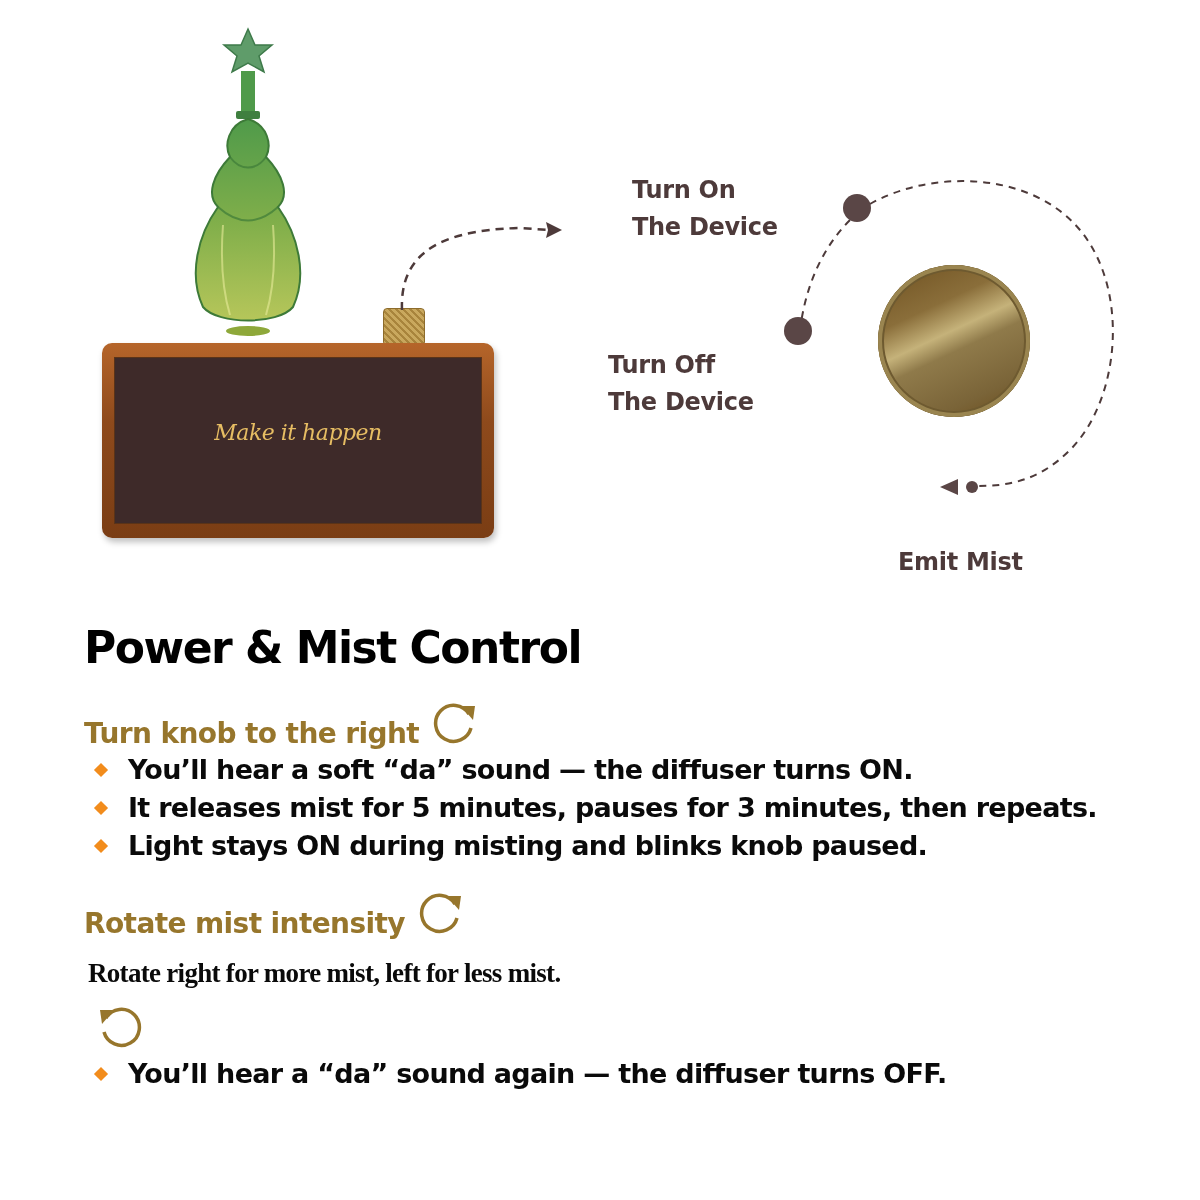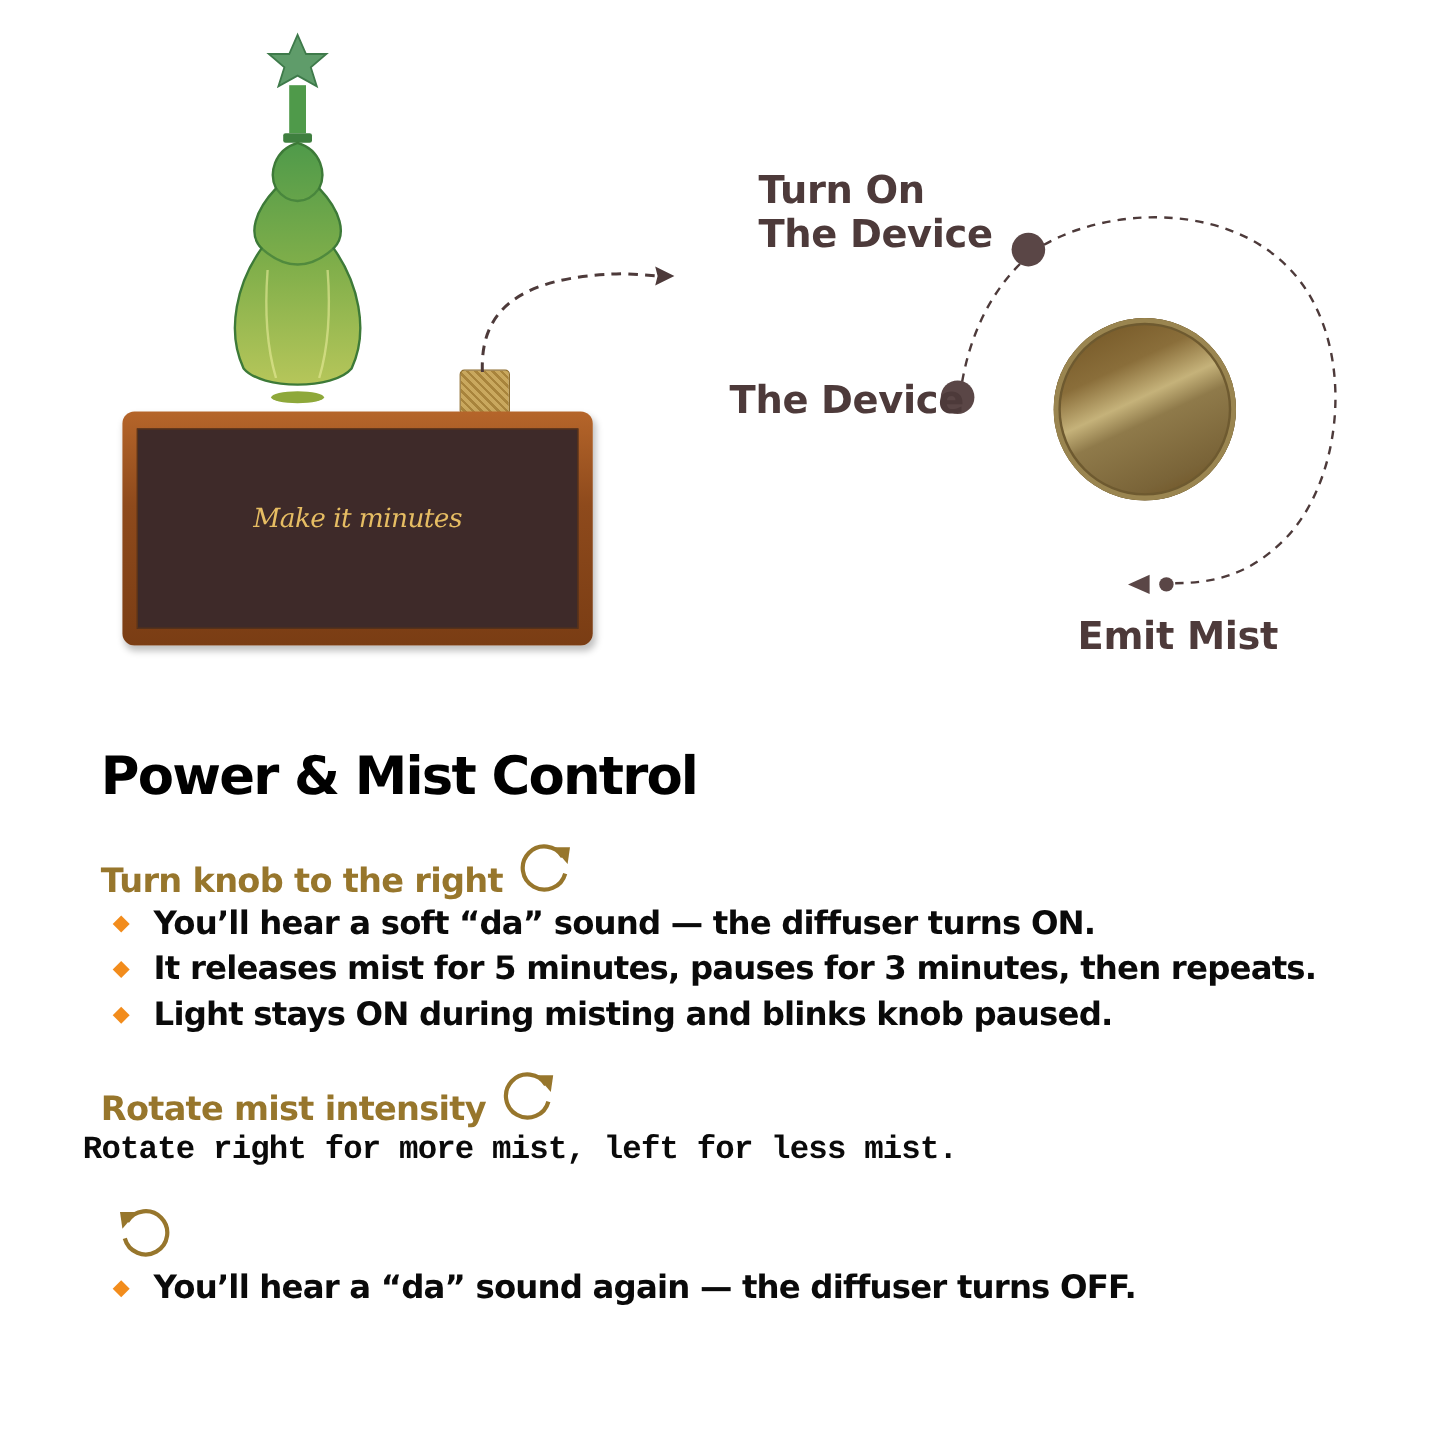--- a/index.html
+++ b/index.html
@@ -21,37 +21,37 @@
   .knob-small { position: absolute; left: 283px; top: 288px; width: 40px; height: 36px;
                 border-radius: 4px;
                 background: repeating-linear-gradient(45deg, #c9a85e 0 3px, #a8843c 3px 5px);
                 border: 1px solid #8d6c2c; }
 
   
   .tree { position: absolute; left: 58px; top: 5px; width: 180px; height: 320px; }
 
   
   .diagram { position: absolute; left: 560px; top: 120px; width: 600px; height: 460px; }
-  .dlabel { position: absolute; color: #4d3a3a; font-weight: bold; font-size: 32px; line-height: 37px;
-            font-family: "DejaVu Sans", sans-serif; letter-spacing: -0.3px; }
+  .dlabel { position: absolute; color: #4d3a3a; font-weight: bold; font-size: 24px; line-height: 37px;
+            font-family: "DejaVu Sans", sans-serif; letter-spacing: -0.3px; margin-top: 32px; }
   .bigknob { position: absolute; left: 318px; top: 145px; width: 152px; height: 152px; border-radius: 50%;
              background: linear-gradient(155deg, #6e5020 0%, #8a6e3a 30%, #c5b27a 45%, #8f7a4a 55%, #7a6438 80%, #6a4a18 100%);
              box-shadow: inset 0 0 0 4px #9a8550, inset 0 0 0 6px #6e5a30; }
 
   
   .title { position: absolute; left: 84px; top: 622px; font-size: 44px; font-weight: bold; color: #000;
            letter-spacing: -1.5px; font-family: "DejaVu Sans", sans-serif; }
   .h2 { position: absolute; left: 84px; font-size: 28px; font-weight: bold; color: #97762c;
         font-family: "DejaVu Sans", sans-serif; letter-spacing: -0.6px; display: flex; align-items: flex-end; }
   .h2 svg { margin-left: 12px; margin-bottom: 6px; }
   .bullet { position: absolute; left: 96px; font-size: 27px; color: #0a0a0a; font-weight: bold;
             font-family: "DejaVu Sans", sans-serif; letter-spacing: -0.7px; display: flex; align-items: center; white-space: nowrap; }
   .diamond { width: 10px; height: 10px; background: #f28c1c; transform: rotate(45deg); margin-right: 22px; flex: none; }
-  .plain { position: absolute; left: 69px; font-size: 27px; color: #0a0a0a; font-weight: bold;
-           font-family: Liberation Mono, monospace; letter-spacing: -0.7px; white-space: nowrap; }
+  .plain { position: absolute; left: 88px; font-size: 27px; color: #0a0a0a; font-weight: bold;
+           font-family: Liberation Serif, serif; letter-spacing: -0.7px; white-space: nowrap; margin-top: 14px; }
 </style>
 </head>
 <body>
 
 <div class="product">
   <svg class="tree" viewBox="0 0 180 320">
     <defs>
       <linearGradient id="glass" x1="0" y1="0" x2="0" y2="1">
         <stop offset="0" stop-color="#4f9a4a"></stop>
         <stop offset="0.5" stop-color="#7fae4a"></stop>
@@ -68,21 +68,21 @@
     <path d="M72,132 C82,146 98,146 108,132" fill="none" stroke="#3d7a38" stroke-width="2" opacity="0.7"></path>
     <path d="M65,200 C62,240 66,270 72,290" fill="none" stroke="#e7eb9a" stroke-width="2" opacity="0.6"></path>
     <path d="M115,200 C118,240 114,270 108,290" fill="none" stroke="#e7eb9a" stroke-width="2" opacity="0.6"></path>
     <ellipse cx="90" cy="306" rx="22" ry="5" fill="#8ea83a"></ellipse>
   </svg>
 
   <div class="knob-small"></div>
 
   <div class="base">
     <div class="leather">
-      <div class="slogan">Make it minutes</div>
+      <div class="slogan">Make it happen</div>
     </div>
   </div>
 </div>
 
 <svg class="abs" style="left:390px; top:210px;" width="180" height="110">
   <path d="M12,100 C10,50 40,20 130,18 L160,20" fill="none" stroke="#4d3a3a" stroke-width="2.5" stroke-dasharray="8,6"></path>
   <polygon points="172,20 156,12 158,20 156,28" fill="#4d3a3a"></polygon>
 </svg>
 
 <div class="diagram">
@@ -95,20 +95,21 @@
     <circle cx="238" cy="211" r="14" fill="#5a4646"></circle>
     <circle cx="412" cy="367" r="6" fill="#5a4646"></circle>
     <polygon points="380,367 398,359 398,375" fill="#5a4646"></polygon>
   </svg>
 
   <div class="dlabel" style="left:72px; top:20px;">
     <div>Turn On</div>
     <div>The Device</div>
   </div>
   <div class="dlabel" style="left:48px; top:195px;">
+    <div>Turn Off</div>
     <div>The Device</div>
   </div>
   <div class="dlabel" style="left:338px; top:392px;">Emit Mist</div>
 
   <div class="bigknob"></div>
 </div>
 
 <div class="title">Power &amp; Mist Control</div>
 
 <div class="h2" style="top:700px;">

